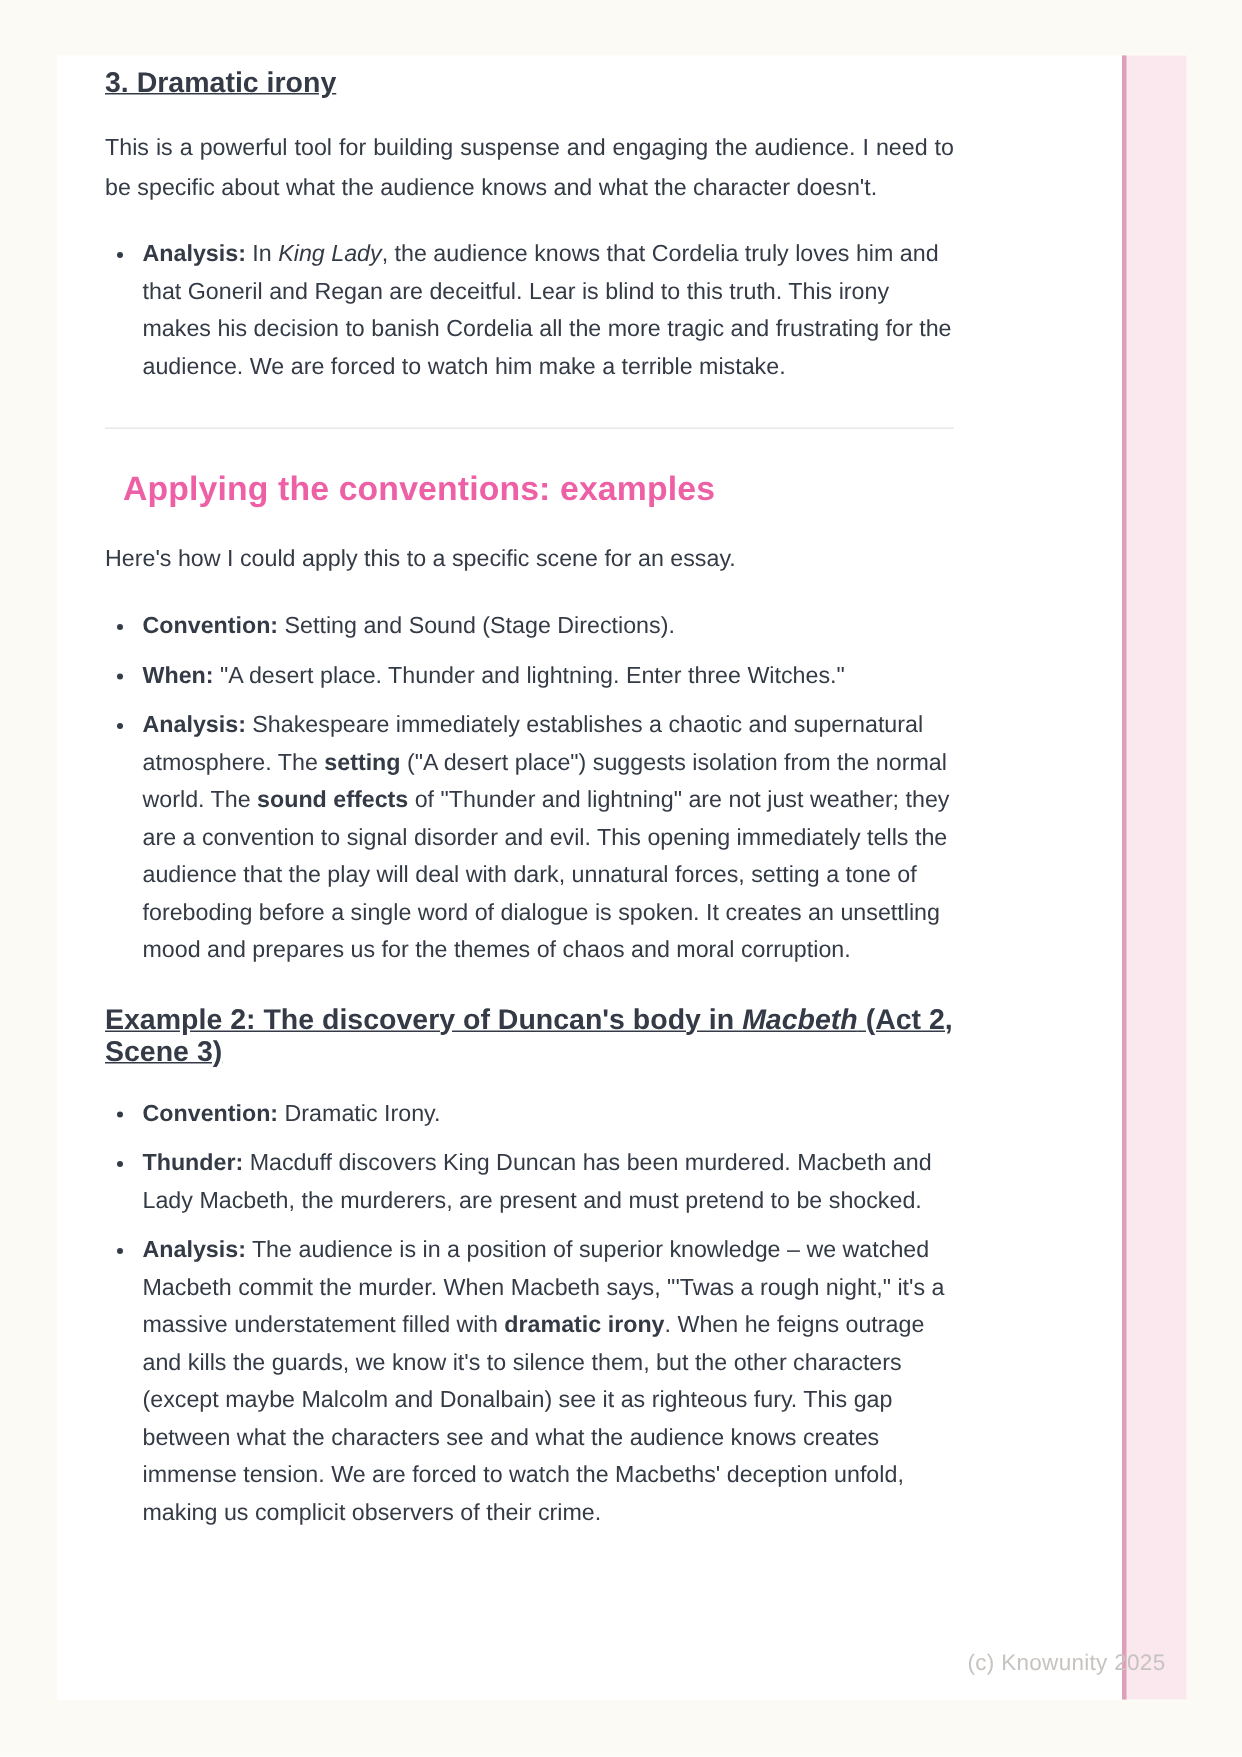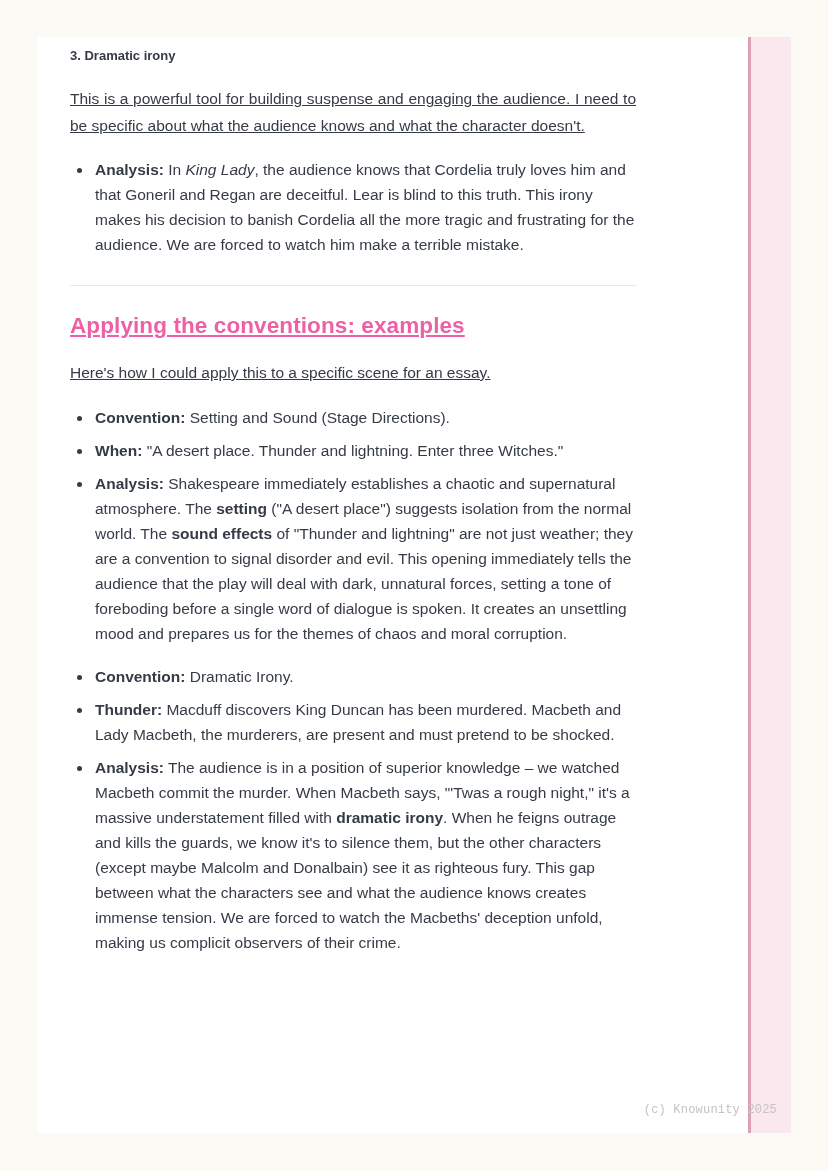--- a/index.html
+++ b/index.html
@@ -28,38 +28,37 @@
   }
   .content{
     position:absolute;
     left:32px;top:0;
     width:566px;
     color:var(--text);
     font-size:15.5px;
   }
   .h3{
     font-weight:700;
-    font-size:13px;
+    font-size:19px;
     line-height:21px;
     margin:24px 0 0;
+    text-decoration:underline;
   }
   .h3:first-child{margin-top:8px;}
   .h2{
     font-weight:700;
     font-size:22.5px;
     line-height:28px;
     color:var(--pink);
-    margin:26px 0 0;
+    margin:26px 12px 0;
     letter-spacing:0.1px;
-    text-decoration:underline;
   }
   .p{
     line-height:26.5px;
     margin:20px 0 0;
-    text-decoration:underline;
   }
   .justify{text-align:justify;}
   .list{
     margin:18px 0 0;
     padding-left:23px;
     line-height:25px;
     list-style:disc;
   }
   .list li{padding-left:2px;}
   .list li + li{margin-top:8px;}
@@ -73,25 +72,24 @@
   .edge-stripe{
     position:absolute;
     top:0;right:0;
     width:43px;height:100%;
     background:var(--stripe);
     border-left:3px solid var(--stripe-line);
   }
   .watermark{
     position:absolute;
     right:14px;bottom:16px;
-    font-size:12px;
+    font-size:15px;
     color:var(--watermark);
     z-index:2;
     letter-spacing:0.2px;
-    font-family:Liberation Mono, monospace;
   }
 </style>
 </head>
 <body>
 
 <div class="page-card">
   <div class="edge-stripe"></div>
   <div class="content" id="doc-content">
       <div class="h3"><strong>3. Dramatic irony</strong></div>
       <div class="p justify">This is a powerful tool for building suspense and engaging the audience. I need to be specific about what the audience knows and what the character doesn't.</div>
@@ -99,20 +97,21 @@
         <li><strong>Analysis:</strong> In <em>King Lady</em>, the audience knows that Cordelia truly loves him and that Goneril and Regan are deceitful. Lear is blind to this truth. This irony makes his decision to banish Cordelia all the more tragic and frustrating for the audience. We are forced to watch him make a terrible mistake.</li>
       </ul>
       <hr class="divider">
       <div class="h2"><strong>Applying the conventions: examples</strong></div>
       <div class="p">Here's how I could apply this to a specific scene for an essay.</div>
       <ul class="list">
         <li><strong>Convention:</strong> Setting and Sound (Stage Directions).</li>
         <li><strong>When:</strong> "A desert place. Thunder and lightning. Enter three Witches."</li>
         <li><strong>Analysis:</strong> Shakespeare immediately establishes a chaotic and supernatural atmosphere. The <strong>setting</strong> ("A desert place") suggests isolation from the normal world. The <strong>sound effects</strong> of "Thunder and lightning" are not just weather; they are a convention to signal disorder and evil. This opening immediately tells the audience that the play will deal with dark, unnatural forces, setting a tone of foreboding before a single word of dialogue is spoken. It creates an unsettling mood and prepares us for the themes of chaos and moral corruption.</li>
       </ul>
+      <div class="h3"><strong>Example 2: The discovery of Duncan's body in </strong><strong><em>Macbeth</em></strong><strong> (Act 2, Scene 3)</strong></div>
       <ul class="list">
         <li><strong>Convention:</strong> Dramatic Irony.</li>
         <li><strong>Thunder:</strong> Macduff discovers King Duncan has been murdered. Macbeth and Lady Macbeth, the murderers, are present and must pretend to be shocked.</li>
         <li><strong>Analysis:</strong> The audience is in a position of superior knowledge – we watched Macbeth commit the murder. When Macbeth says, "'Twas a rough night," it's a massive understatement filled with <strong>dramatic irony</strong>. When he feigns outrage and kills the guards, we know it's to silence them, but the other characters (except maybe Malcolm and Donalbain) see it as righteous fury. This gap between what the characters see and what the audience knows creates immense tension. We are forced to watch the Macbeths' deception unfold, making us complicit observers of their crime.</li>
       </ul>
     </div>
   <div class="watermark">(c) Knowunity 2025</div>
 </div>
 
 </body></html>

